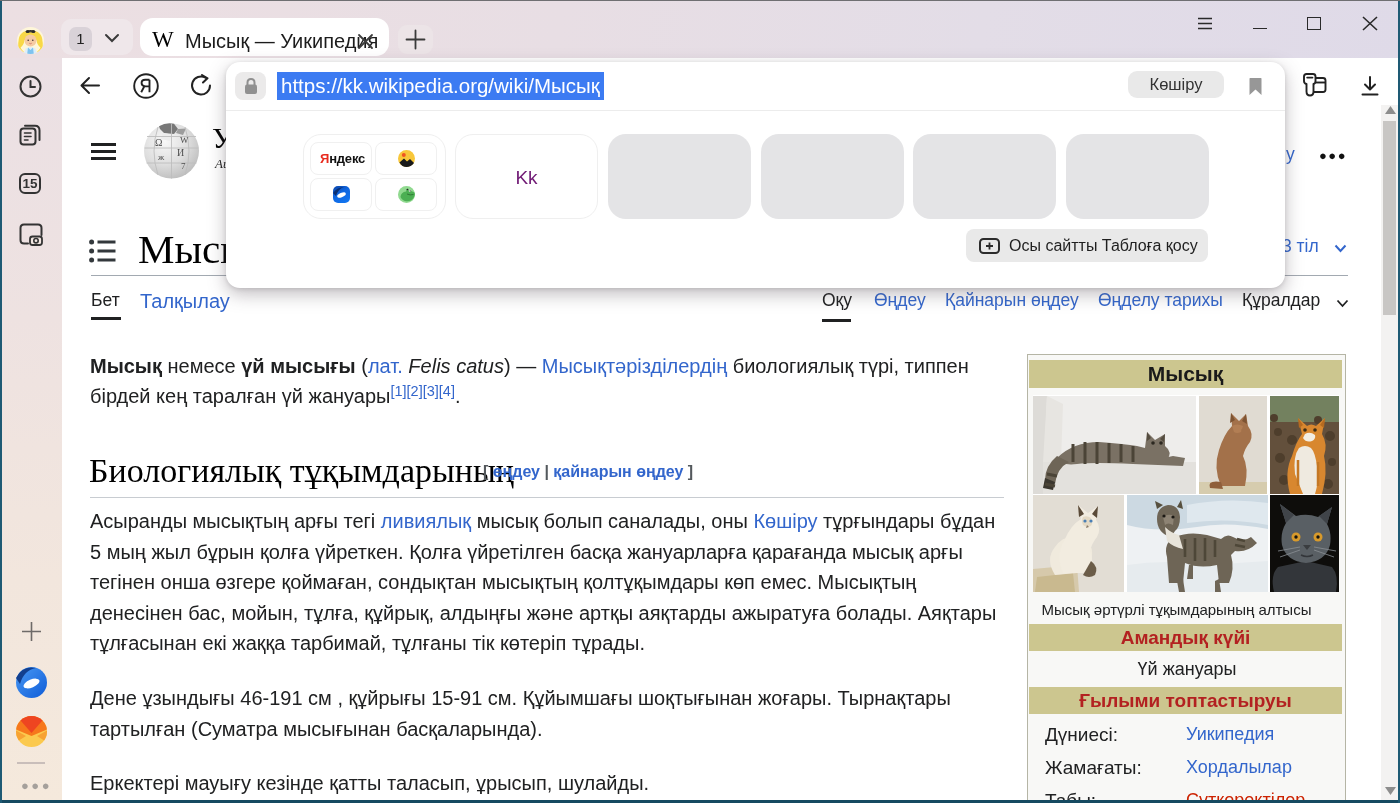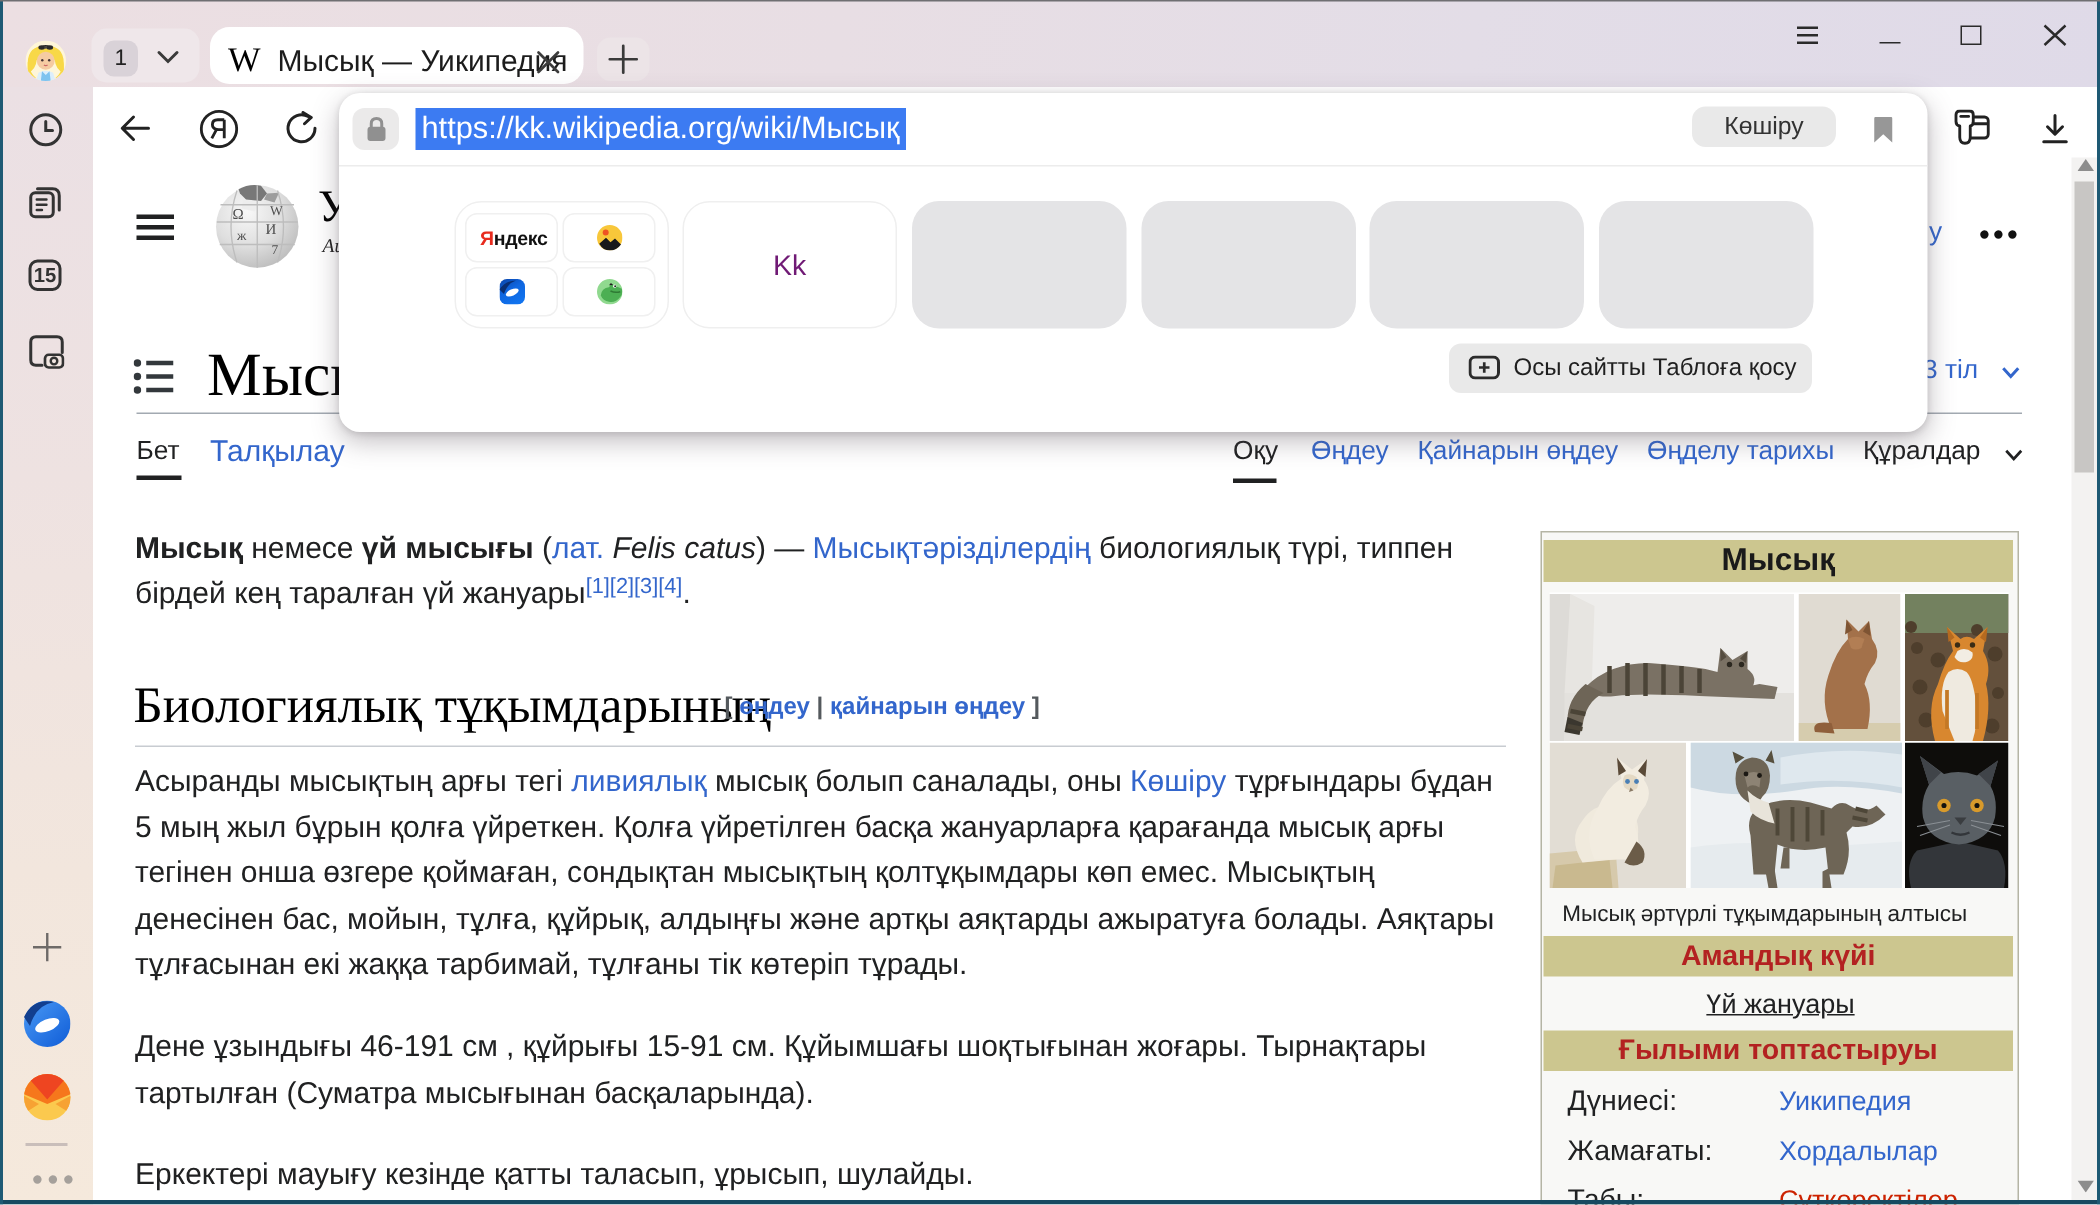--- a/index.html
+++ b/index.html
@@ -345,21 +345,21 @@
   <circle cx="26" cy="42" r="1.7" fill="#15130f"></circle>
     <circle cx="48" cy="42" r="1.7" fill="#15130f"></circle>
   <path d="M33 50 L41 50 L37 55 Z" fill="#3a3d40"></path>
   <path d="M31 60 Q37 63 43 60" stroke="#33363a" stroke-width="1.5" fill="none"></path>
   <g stroke="#8a8f94" stroke-width="0.8">
       <path d="M30 52 L8 56 M30 55 L10 62 M44 52 L66 56 M44 55 L64 62"></path>
     </g>
 </svg>
 <div class="abs" style="left:1027px;top:601px;width:299px;text-align:center;font-size:15px;color:#202122;">Мысық әртүрлі тұқымдарының алтысы</div>
 <div class="olivehdr" style="top:624px;height:27px;font-size:19px;color:#b32121;line-height:27px;">Амандық күйі</div>
-<div class="abs" style="left:1027px;top:659px;width:320px;text-align:center;font-size:18px;color:#202122;text-decoration:underline;">Үй жануары</div>
+<div class="abs" style="left:1027px;top:659px;width:320px;text-align:center;font-size:18px;color:#202122;">Үй жануары</div>
 <div class="olivehdr" style="top:687px;height:27px;font-size:19px;color:#b32121;line-height:27px;">Ғылыми топтастыруы</div>
 <div class="ibrow-l" style="top:724px;">Дүниесі:</div>
 <div class="ibrow-v link" style="top:724px;">Уикипедия</div>
 <div class="ibrow-l" style="top:757px;">Жамағаты:</div>
 <div class="ibrow-v link" style="top:757px;">Хордалылар</div>
 <div class="ibrow-l" style="top:790px;">Табы:</div>
 <div class="ibrow-v" style="top:790px;color:#cc2200;">Сүткоректілер</div>
 
 <div id="sbtrack" class="abs"></div>
 <div id="sbthumb" class="abs"></div>

